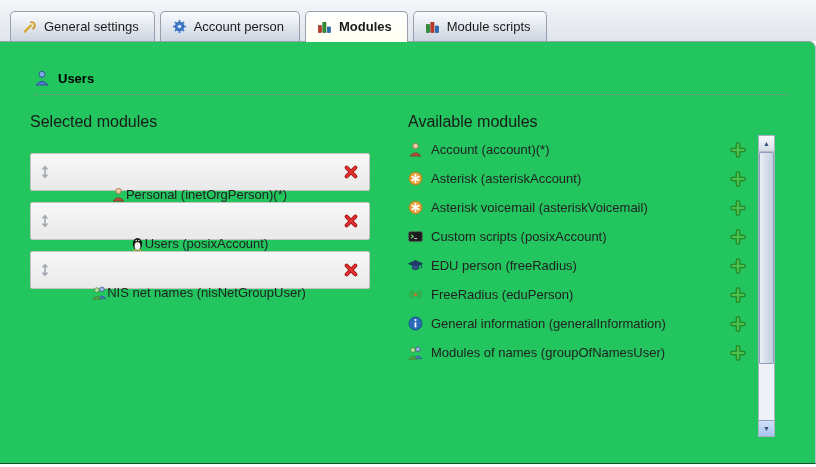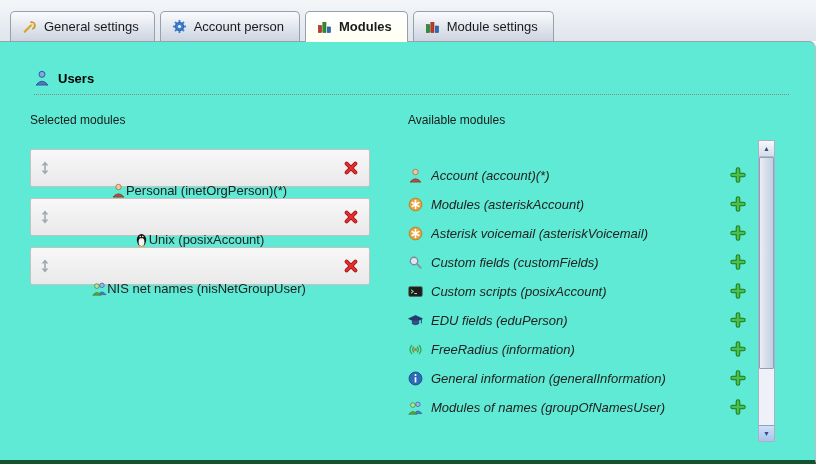--- a/index.html
+++ b/index.html
@@ -31,57 +31,57 @@
     background:linear-gradient(#ffffff,#fffff2);
     margin-bottom:-1px;
     padding-bottom:8px;
     font-weight:bold;
   }
   
   .panel{
     position:relative;z-index:1;
     box-sizing:border-box;
     height:423px;
-    background:#5eead4;
+    background:#22c55e;
     border-top:1px solid #99a1ab;
     border-right:1px solid #b8bec6;
-    border-bottom:4px solid #14532d;
+    border-bottom:1px solid #14532d;
     border-radius:0 7px 0 0;
   }
   .section-head{
     display:flex;align-items:center;gap:8px;
     margin:28px 26px 0 34px;
     padding-bottom:8px;
     border-bottom:1px dotted #8c8c84;
   }
   .section-title{font-weight:bold;font-size:13px;color:#000;}
   .columns{display:flex;padding:14px 40px 0 30px;}
   .col-left{width:348px;margin-right:30px;flex:none;}
   .col-right{flex:1;min-width:0;}
-  .col-head{font-size:12px;color:#1a1a1a;margin:4px 0 0 0;}
+  .col-head{font-size:16px;color:#1a1a1a;margin:4px 0 0 0;}
   .col-left .col-head{margin-bottom:22px;}
-  .col-right .col-head{margin-bottom:13px;}
+  .col-right .col-head{margin-bottom:4px;}
   
   .sel-item{
     box-sizing:border-box;width:340px;height:38px;
     display:flex;align-items:center;
     padding:0 9px;margin-bottom:11px;
     background:linear-gradient(#f8f8f8,#e9e9e9);
     border:1px solid #c2c2c0;border-radius:2px;
   }
   .drag{width:16px;display:inline-flex;cursor:grab;}
   .sel-mid{flex:1;display:flex;align-items:center;justify-content:center;min-width:0;margin-top:45px;}
   .sel-label{color:#222;}
   .del{
     border:none;background:none;padding:0;margin:0;
     width:18px;height:18px;display:inline-flex;align-items:center;justify-content:center;
     cursor:pointer;
   }
   
-  .avail-wrap{display:flex;align-items:center;gap:10px;font-style:italic;}
+  .avail-wrap{display:flex;align-items:flex-start;gap:10px;}
   .avail-list{flex:1;min-width:0;}
   .avail-item{height:29px;display:flex;align-items:center;gap:8px;}
   .avail-label{flex:1;color:#222;white-space:nowrap;overflow:hidden;}
   .add{
     border:none;background:none;padding:0;margin:0 2px 0 0;
     width:17px;height:17px;display:inline-flex;align-items:center;justify-content:center;
     cursor:pointer;
   }
   
   .scrollbar{
@@ -155,21 +155,21 @@
         <span>Modules</span>
       </div>
       <div class="tab">
         <span class="icn">
           <svg width="15" height="15" viewBox="0 0 16 16">
             <rect x="1.5" y="6" width="3.4" height="8.5" fill="#2f8f33" stroke="#1d6420" stroke-width="0.6"></rect>
             <rect x="6.2" y="3.5" width="3.4" height="11" fill="#c0392b" stroke="#8e2418" stroke-width="0.6"></rect>
             <rect x="11" y="7.5" width="3.4" height="7" fill="#2b6cb8" stroke="#1a4a8a" stroke-width="0.6"></rect>
           </svg>
         </span>
-        <span>Module settings</span>
+        <span>Module scripts</span>
       </div>
     </div>
   <div class="panel">
     <div class="section-head">
       <span class="icn" id="users-icon-slot">
           <svg width="16" height="16" viewBox="0 0 16 16">
             <circle cx="8" cy="4.3" r="3" fill="#7da7e8" stroke="#2a4f8f" stroke-width="0.9"></circle>
             <path d="M2 15 Q8 7.5 14 15 Z" fill="#4d79c7" stroke="#2a4f8f" stroke-width="0.9"></path>
           </svg>
         </span>
@@ -224,21 +224,21 @@
                   <svg width="15" height="15" viewBox="0 0 16 16">
                     <ellipse cx="8" cy="8.6" rx="5" ry="6.6" fill="#141414"></ellipse>
                     <ellipse cx="8" cy="10.6" rx="3.1" ry="4.2" fill="#f5f5f5"></ellipse>
                     <circle cx="6.6" cy="4.8" r="0.8" fill="#fff"></circle>
                     <circle cx="9.4" cy="4.8" r="0.8" fill="#fff"></circle>
                     <polygon points="6.9,6.6 9.1,6.6 8,8.2" fill="#f5a623"></polygon>
                     <rect x="4" y="14.3" width="3" height="1.4" rx="0.6" fill="#f5a623"></rect>
                     <rect x="9" y="14.3" width="3" height="1.4" rx="0.6" fill="#f5a623"></rect>
                   </svg>
                 </span>
-                <span class="sel-label">Unix (posixAccount)</span>
+                <span class="sel-label">Users (posixAccount)</span>
               </span>
               <button class="del">
                 <span class="icn">
                   <svg width="16" height="16" viewBox="0 0 16 16">
                     <g stroke="#a01010" stroke-width="4" stroke-linecap="round">
                       <line x1="3.6" y1="3.6" x2="12.4" y2="12.4"></line>
                       <line x1="12.4" y1="3.6" x2="3.6" y2="12.4"></line>
                     </g>
                     <g stroke="#e03030" stroke-width="2.4" stroke-linecap="round">
                       <line x1="3.6" y1="3.6" x2="12.4" y2="12.4"></line>
@@ -315,21 +315,21 @@
                 <span class="icn">
                   <svg width="15" height="15" viewBox="0 0 16 16">
                     <circle cx="8" cy="8" r="6.8" fill="#e8a33d" stroke="#b97a1e" stroke-width="0.9"></circle>
                     <g stroke="#fff" stroke-width="1.7" stroke-linecap="round">
                       <line x1="8" y1="3.8" x2="8" y2="12.2"></line>
                       <line x1="4.4" y1="5.9" x2="11.6" y2="10.1"></line>
                       <line x1="11.6" y1="5.9" x2="4.4" y2="10.1"></line>
                     </g>
                   </svg>
                 </span>
-                <span class="avail-label">Modules (asteriskAccount)</span>
+                <span class="avail-label">Asterisk (asteriskAccount)</span>
                 <button class="add">
                   <span class="icn">
                     <svg width="16" height="16" viewBox="0 0 16 16">
                       <g stroke="#1e7a1e" stroke-width="4.6" stroke-linecap="round">
                         <line x1="8" y1="2.6" x2="8" y2="13.4"></line>
                         <line x1="2.6" y1="8" x2="13.4" y2="8"></line>
                       </g>
                       <g stroke="#4cc04c" stroke-width="2.6" stroke-linecap="round">
                         <line x1="8" y1="2.6" x2="8" y2="13.4"></line>
                         <line x1="2.6" y1="8" x2="13.4" y2="8"></line>
@@ -361,43 +361,20 @@
                         <line x1="8" y1="2.6" x2="8" y2="13.4"></line>
                         <line x1="2.6" y1="8" x2="13.4" y2="8"></line>
                       </g>
                     </svg>
                   </span>
                 </button>
               </div>
               <div class="avail-item">
                 <span class="icn">
                   <svg width="15" height="15" viewBox="0 0 16 16">
-                    <circle cx="6.4" cy="6.4" r="4" fill="#dfe6ee" stroke="#7c8a9a" stroke-width="1.4"></circle>
-                    <line x1="9.4" y1="9.4" x2="13.6" y2="13.6" stroke="#8a97a6" stroke-width="2.2" stroke-linecap="round"></line>
-                  </svg>
-                </span>
-                <span class="avail-label">Custom fields (customFields)</span>
-                <button class="add">
-                  <span class="icn">
-                    <svg width="16" height="16" viewBox="0 0 16 16">
-                      <g stroke="#1e7a1e" stroke-width="4.6" stroke-linecap="round">
-                        <line x1="8" y1="2.6" x2="8" y2="13.4"></line>
-                        <line x1="2.6" y1="8" x2="13.4" y2="8"></line>
-                      </g>
-                      <g stroke="#4cc04c" stroke-width="2.6" stroke-linecap="round">
-                        <line x1="8" y1="2.6" x2="8" y2="13.4"></line>
-                        <line x1="2.6" y1="8" x2="13.4" y2="8"></line>
-                      </g>
-                    </svg>
-                  </span>
-                </button>
-              </div>
-              <div class="avail-item">
-                <span class="icn">
-                  <svg width="15" height="15" viewBox="0 0 16 16">
                     <rect x="0.8" y="2.8" width="14.4" height="10.4" rx="1.4" fill="#1c1c1c" stroke="#5c5c5c" stroke-width="0.8"></rect>
                     <path d="M3.2 6 L5.6 8 L3.2 10" fill="none" stroke="#7ee87e" stroke-width="1.1"></path>
                     <line x1="6.6" y1="10.2" x2="9.6" y2="10.2" stroke="#cfcfcf" stroke-width="1.1"></line>
                   </svg>
                 </span>
                 <span class="avail-label">Custom scripts (posixAccount)</span>
                 <button class="add">
                   <span class="icn">
                     <svg width="16" height="16" viewBox="0 0 16 16">
                       <g stroke="#1e7a1e" stroke-width="4.6" stroke-linecap="round">
@@ -413,21 +390,21 @@
                 </button>
               </div>
               <div class="avail-item">
                 <span class="icn">
                   <svg width="15" height="15" viewBox="0 0 16 16">
                     <polygon points="8,2.6 15.4,6 8,9.4 0.6,6" fill="#223a6e" stroke="#14244a" stroke-width="0.6"></polygon>
                     <path d="M4.6 8 v3.4 q3.4 2.4 6.8 0 V8" fill="#35508c" stroke="#14244a" stroke-width="0.6"></path>
                     <line x1="14.2" y1="6.4" x2="14.2" y2="11" stroke="#223a6e" stroke-width="1"></line>
                   </svg>
                 </span>
-                <span class="avail-label">EDU fields (eduPerson)</span>
+                <span class="avail-label">EDU person (freeRadius)</span>
                 <button class="add">
                   <span class="icn">
                     <svg width="16" height="16" viewBox="0 0 16 16">
                       <g stroke="#1e7a1e" stroke-width="4.6" stroke-linecap="round">
                         <line x1="8" y1="2.6" x2="8" y2="13.4"></line>
                         <line x1="2.6" y1="8" x2="13.4" y2="8"></line>
                       </g>
                       <g stroke="#4cc04c" stroke-width="2.6" stroke-linecap="round">
                         <line x1="8" y1="2.6" x2="8" y2="13.4"></line>
                         <line x1="2.6" y1="8" x2="13.4" y2="8"></line>
@@ -441,21 +418,21 @@
                   <svg width="15" height="15" viewBox="0 0 16 16">
                     <g stroke="#3a9e3a" fill="none" stroke-width="1.3" stroke-linecap="round">
                       <path d="M4 3.6 a6.2 6.2 0 0 0 0 8.8"></path>
                       <path d="M6.1 5.4 a3.6 3.6 0 0 0 0 5.2"></path>
                       <path d="M12 3.6 a6.2 6.2 0 0 1 0 8.8"></path>
                       <path d="M9.9 5.4 a3.6 3.6 0 0 1 0 5.2"></path>
                     </g>
                     <circle cx="8" cy="8" r="1.6" fill="#d86b2a"></circle>
                   </svg>
                 </span>
-                <span class="avail-label">FreeRadius (information)</span>
+                <span class="avail-label">FreeRadius (eduPerson)</span>
                 <button class="add">
                   <span class="icn">
                     <svg width="16" height="16" viewBox="0 0 16 16">
                       <g stroke="#1e7a1e" stroke-width="4.6" stroke-linecap="round">
                         <line x1="8" y1="2.6" x2="8" y2="13.4"></line>
                         <line x1="2.6" y1="8" x2="13.4" y2="8"></line>
                       </g>
                       <g stroke="#4cc04c" stroke-width="2.6" stroke-linecap="round">
                         <line x1="8" y1="2.6" x2="8" y2="13.4"></line>
                         <line x1="2.6" y1="8" x2="13.4" y2="8"></line>

